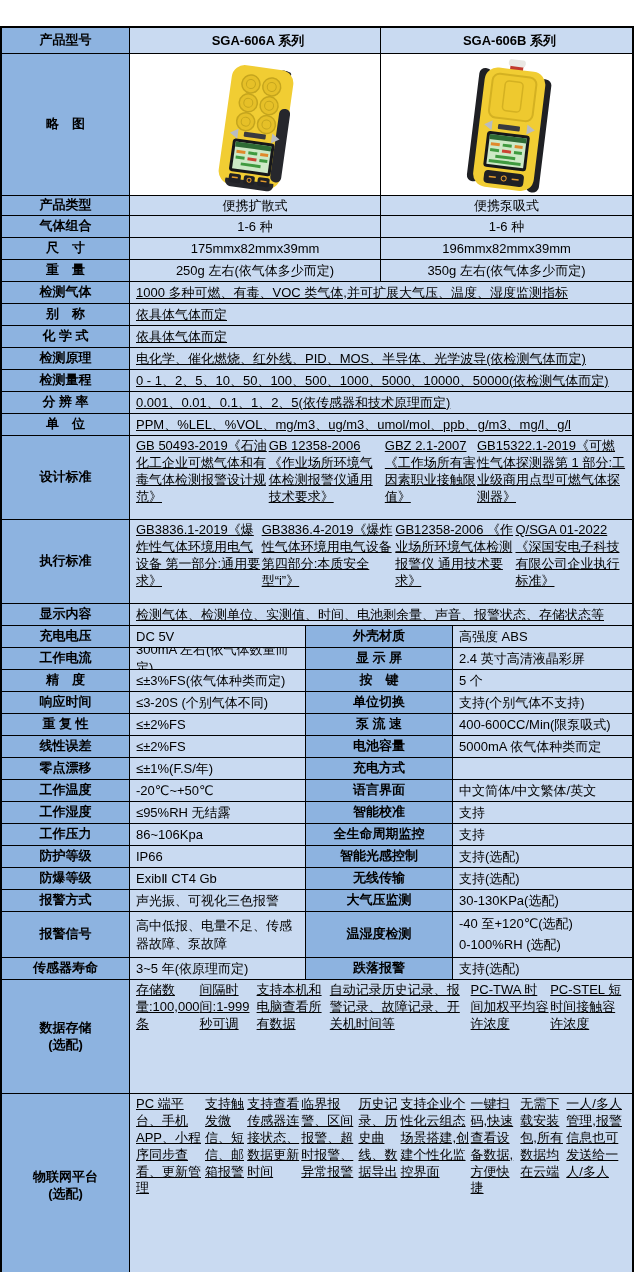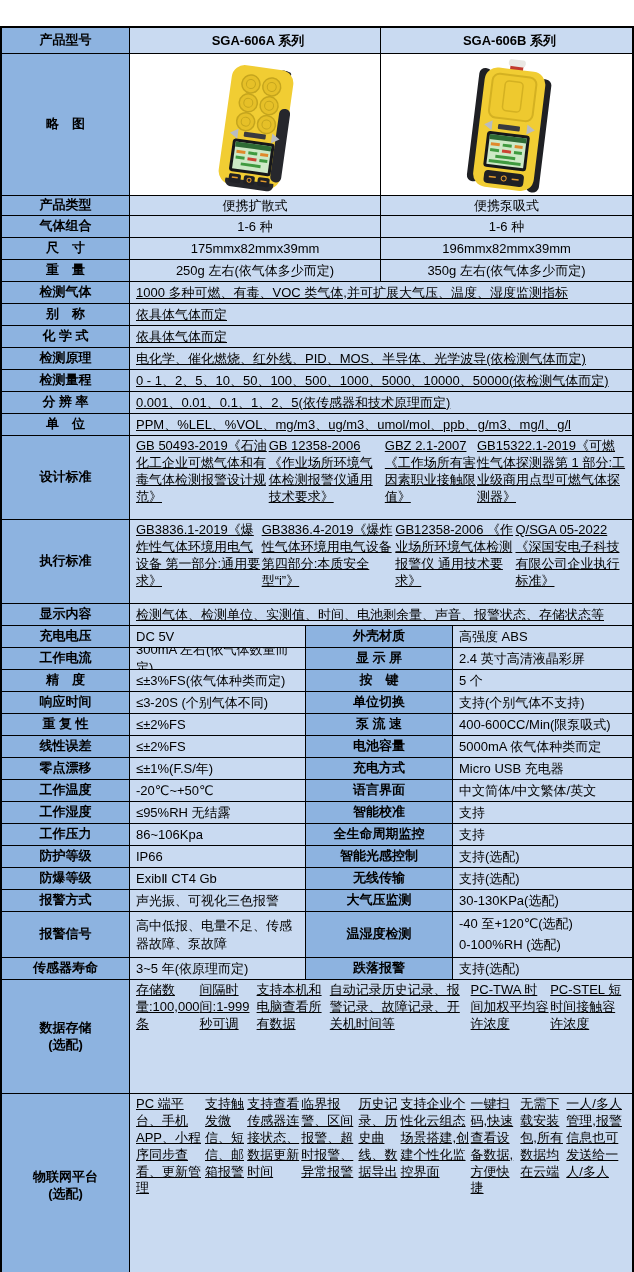--- a/index.html
+++ b/index.html
@@ -232,21 +232,21 @@
       <div>GB15322.1-2019《可燃性气体探测器第 1 部分:工业级商用点型可燃气体探测器》</div>
     </div>
   </div>
 
   <div class="row h84">
     <div class="cell lbl w-l">执行标准</div>
     <div class="cell val lines w-f">
       <div>GB3836.1-2019《爆炸性气体环境用电气设备 第一部分:通用要求》</div>
       <div>GB3836.4-2019《爆炸性气体环境用电气设备 第四部分:本质安全型“i”》</div>
       <div>GB12358-2006 《作业场所环境气体检测报警仪 通用技术要求》</div>
-      <div>Q/SGA 05-2022《深国安电子科技有限公司企业执行标准》</div>
+      <div>Q/SGA 01-2022《深国安电子科技有限公司企业执行标准》</div>
     </div>
   </div>
 
   <div class="row h22">
     <div class="cell lbl w-l">显示内容</div>
     <div class="cell val w-f">检测气体、检测单位、实测值、时间、电池剩余量、声音、报警状态、存储状态等</div>
   </div>
 
   <div class="row h22">
     <div class="cell lbl w-l">充电电压</div>
@@ -281,21 +281,20 @@
   <div class="row h22">
     <div class="cell lbl w-l">线性误差</div>
     <div class="cell val brd w-v1">≤±2%FS</div>
     <div class="cell lbl w-l2">电池容量</div>
     <div class="cell val w-v2">5000mA 依气体种类而定</div>
   </div>
   <div class="row h22">
     <div class="cell lbl w-l">零点漂移</div>
     <div class="cell val brd w-v1">≤±1%(F.S/年)</div>
     <div class="cell lbl w-l2">充电方式</div>
-    <div class="cell val w-v2">Micro USB 充电器</div>
   </div>
   <div class="row h22">
     <div class="cell lbl w-l">工作温度</div>
     <div class="cell val brd w-v1">-20℃~+50℃</div>
     <div class="cell lbl w-l2">语言界面</div>
     <div class="cell val w-v2">中文简体/中文繁体/英文</div>
   </div>
   <div class="row h22">
     <div class="cell lbl w-l">工作湿度</div>
     <div class="cell val brd w-v1">≤95%RH 无结露</div>

